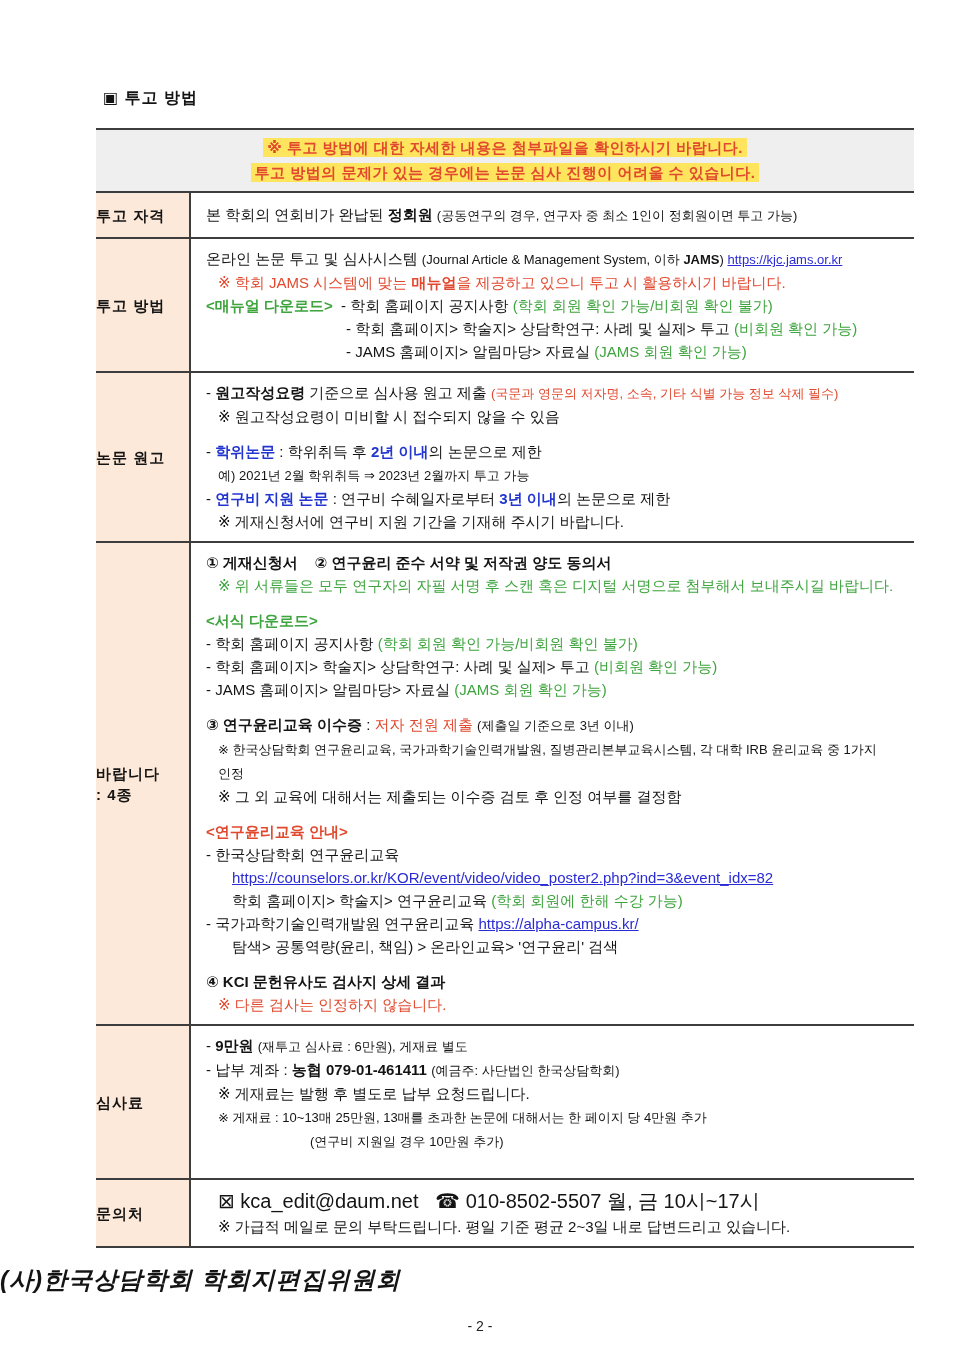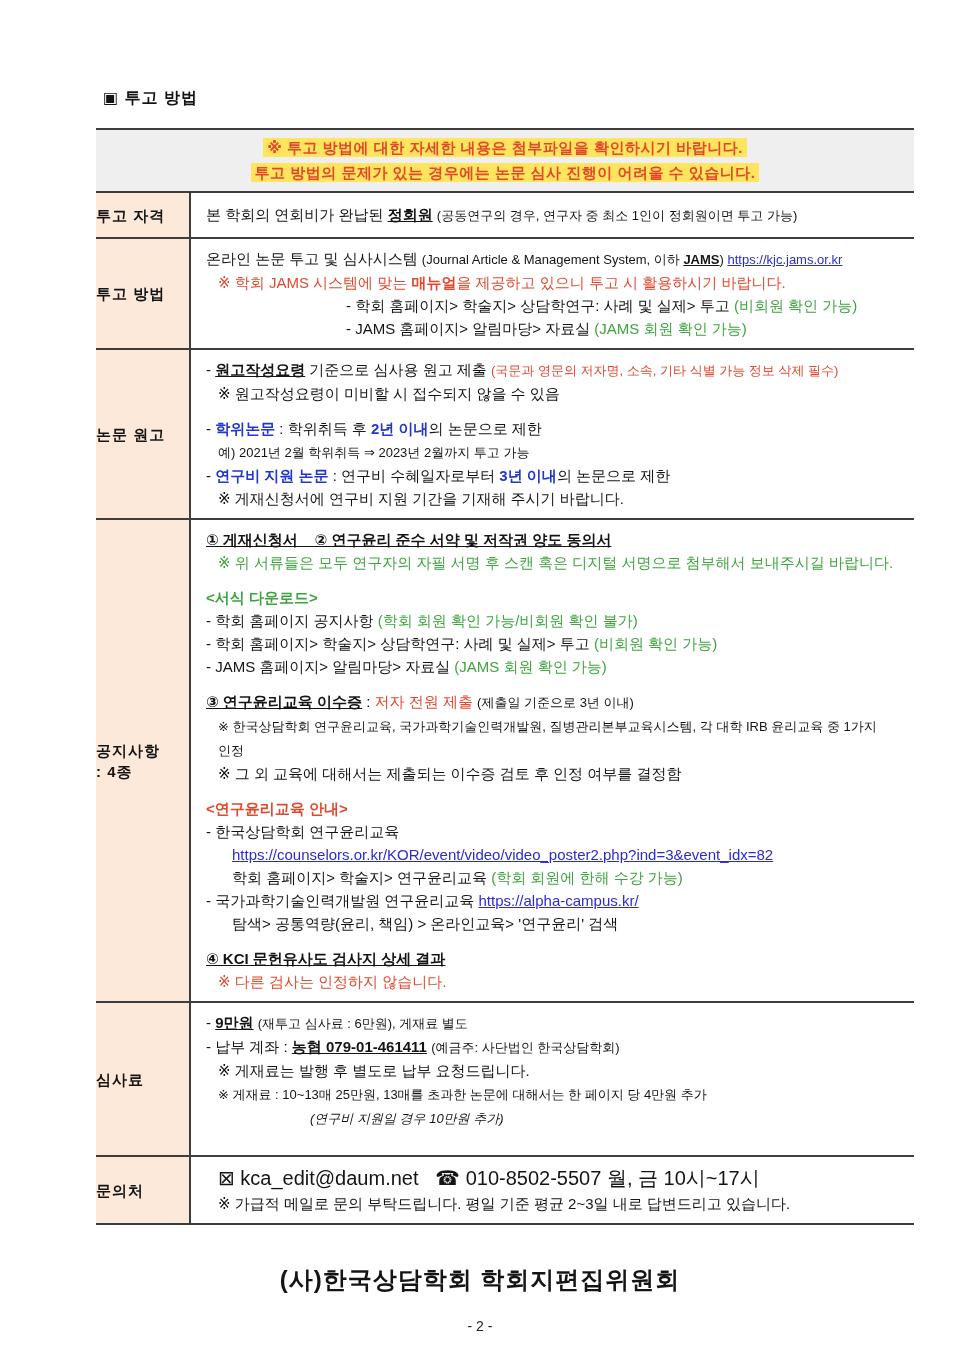--- a/index.html
+++ b/index.html
@@ -47,35 +47,35 @@
   }
   .row-content{flex:1;padding:8px 8px 8px 15px;}
   .line{
     font-size:15px;line-height:23px;white-space:pre-wrap;
     word-break:keep-all;
   }
   .line.blank{height:12px;}
   .line.i1{padding-left:12px;}
   .line.i2{padding-left:26px;}
   .line.i3{padding-left:140px;}
-  .line.i4{padding-left:104px;font-style:italic;}
-  .run.b{font-weight:bold;text-decoration:underline;}
+  .line.i4{padding-left:104px;}
+  .run.b{font-weight:bold;}
   .run.red{color:var(--red);}
   .run.rb{color:var(--red);font-weight:bold;}
   .run.g{color:var(--green);}
   .run.gb{color:var(--green);font-weight:bold;}
   .run.bb{color:var(--blue);font-weight:bold;}
   .run.sm{font-size:13px;}
   .run.link{color:var(--link);text-decoration:underline;cursor:pointer;}
   .row--qualification .row-content{display:flex;flex-direction:column;justify-content:center;min-height:44px;}
   .row--fee .row-content{min-height:152px;}
   .row--contact .line:first-child{font-size:20px;line-height:27px;margin-left:12px;}
   .doc-footer{
     position:absolute;left:0;top:1264px;width:100%;
-    text-align:center;font-size:24px;font-weight:bold;letter-spacing:1px;
+    text-align:left;font-size:24px;font-weight:bold;letter-spacing:1px;font-style:italic;
   }
   .page-number{
     position:absolute;left:0;top:1318px;width:100%;
     text-align:center;font-size:14px;color:#222;
   }
 </style>
 </head>
 <body>
 
 <div class="doc-title">▣ 투고 방법</div>
@@ -94,41 +94,42 @@
           <div class="line"><span class="run ">본 학회의 연회비가 완납된 </span><span class="run b">정회원</span><span class="run "> </span><span class="run sm">(공동연구의 경우, 연구자 중 최소 1인이 정회원이면 투고 가능)</span></div>
         </div>
       </div>
       <div class="row row--method">
         <div class="row-label">
           <div>투고 방법</div>
         </div>
         <div class="row-content">
           <div class="line"><span class="run ">온라인 논문 투고 및 심사시스템 </span><span class="run sm">(Journal Article &amp; Management System, 이하 </span><span class="run b sm">JAMS</span><span class="run sm">) </span><span class="run link sm">https://kjc.jams.or.kr</span></div>
           <div class="line i1"><span class="run red">※ 학회 JAMS 시스템에 맞는 </span><span class="run rb">매뉴얼</span><span class="run red">을 제공하고 있으니 투고 시 활용하시기 바랍니다.</span></div>
+          <div class="line"><span class="run gb">&lt;매뉴얼 다운로드&gt;</span><span class="run ">  - 학회 홈페이지 공지사항 </span><span class="run g">(학회 회원 확인 가능/비회원 확인 불가)</span></div>
           <div class="line i3"><span class="run ">- 학회 홈페이지&gt; 학술지&gt; 상담학연구: 사례 및 실제&gt; 투고 </span><span class="run g">(비회원 확인 가능)</span></div>
           <div class="line i3"><span class="run ">- JAMS 홈페이지&gt; 알림마당&gt; 자료실 </span><span class="run g">(JAMS 회원 확인 가능)</span></div>
         </div>
       </div>
       <div class="row row--manuscript">
         <div class="row-label">
           <div>논문 원고</div>
         </div>
         <div class="row-content">
           <div class="line"><span class="run ">- </span><span class="run b">원고작성요령</span><span class="run "> 기준으로 심사용 원고 제출 </span><span class="run red sm">(국문과 영문의 저자명, 소속, 기타 식별 가능 정보 삭제 필수)</span></div>
           <div class="line i1"><span class="run ">※ 원고작성요령이 미비할 시 접수되지 않을 수 있음</span></div>
           <div class="line blank"></div>
           <div class="line"><span class="run ">- </span><span class="run bb">학위논문</span><span class="run "> : 학위취득 후 </span><span class="run bb">2년 이내</span><span class="run ">의 논문으로 제한</span></div>
           <div class="line i1"><span class="run sm">예) 2021년 2월 학위취득 ⇒ 2023년 2월까지 투고 가능</span></div>
           <div class="line"><span class="run ">- </span><span class="run bb">연구비 지원 논문</span><span class="run "> : 연구비 수혜일자로부터 </span><span class="run bb">3년 이내</span><span class="run ">의 논문으로 제한</span></div>
           <div class="line i1"><span class="run ">※ 게재신청서에 연구비 지원 기간을 기재해 주시기 바랍니다.</span></div>
         </div>
       </div>
       <div class="row row--documents">
         <div class="row-label">
-          <div>공지사항</div>
+          <div>바랍니다</div>
           <div>: 4종</div>
         </div>
         <div class="row-content">
           <div class="line"><span class="run b">① 게재신청서    ② 연구윤리 준수 서약 및 저작권 양도 동의서</span></div>
           <div class="line i1"><span class="run g">※ 위 서류들은 모두 연구자의 자필 서명 후 스캔 혹은 디지털 서명으로 첨부해서 보내주시길 바랍니다.</span></div>
           <div class="line blank"></div>
           <div class="line"><span class="run gb">&lt;서식 다운로드&gt;</span></div>
           <div class="line"><span class="run ">- 학회 홈페이지 공지사항 </span><span class="run g">(학회 회원 확인 가능/비회원 확인 불가)</span></div>
           <div class="line"><span class="run ">- 학회 홈페이지&gt; 학술지&gt; 상담학연구: 사례 및 실제&gt; 투고 </span><span class="run g">(비회원 확인 가능)</span></div>
           <div class="line"><span class="run ">- JAMS 홈페이지&gt; 알림마당&gt; 자료실 </span><span class="run g">(JAMS 회원 확인 가능)</span></div>

